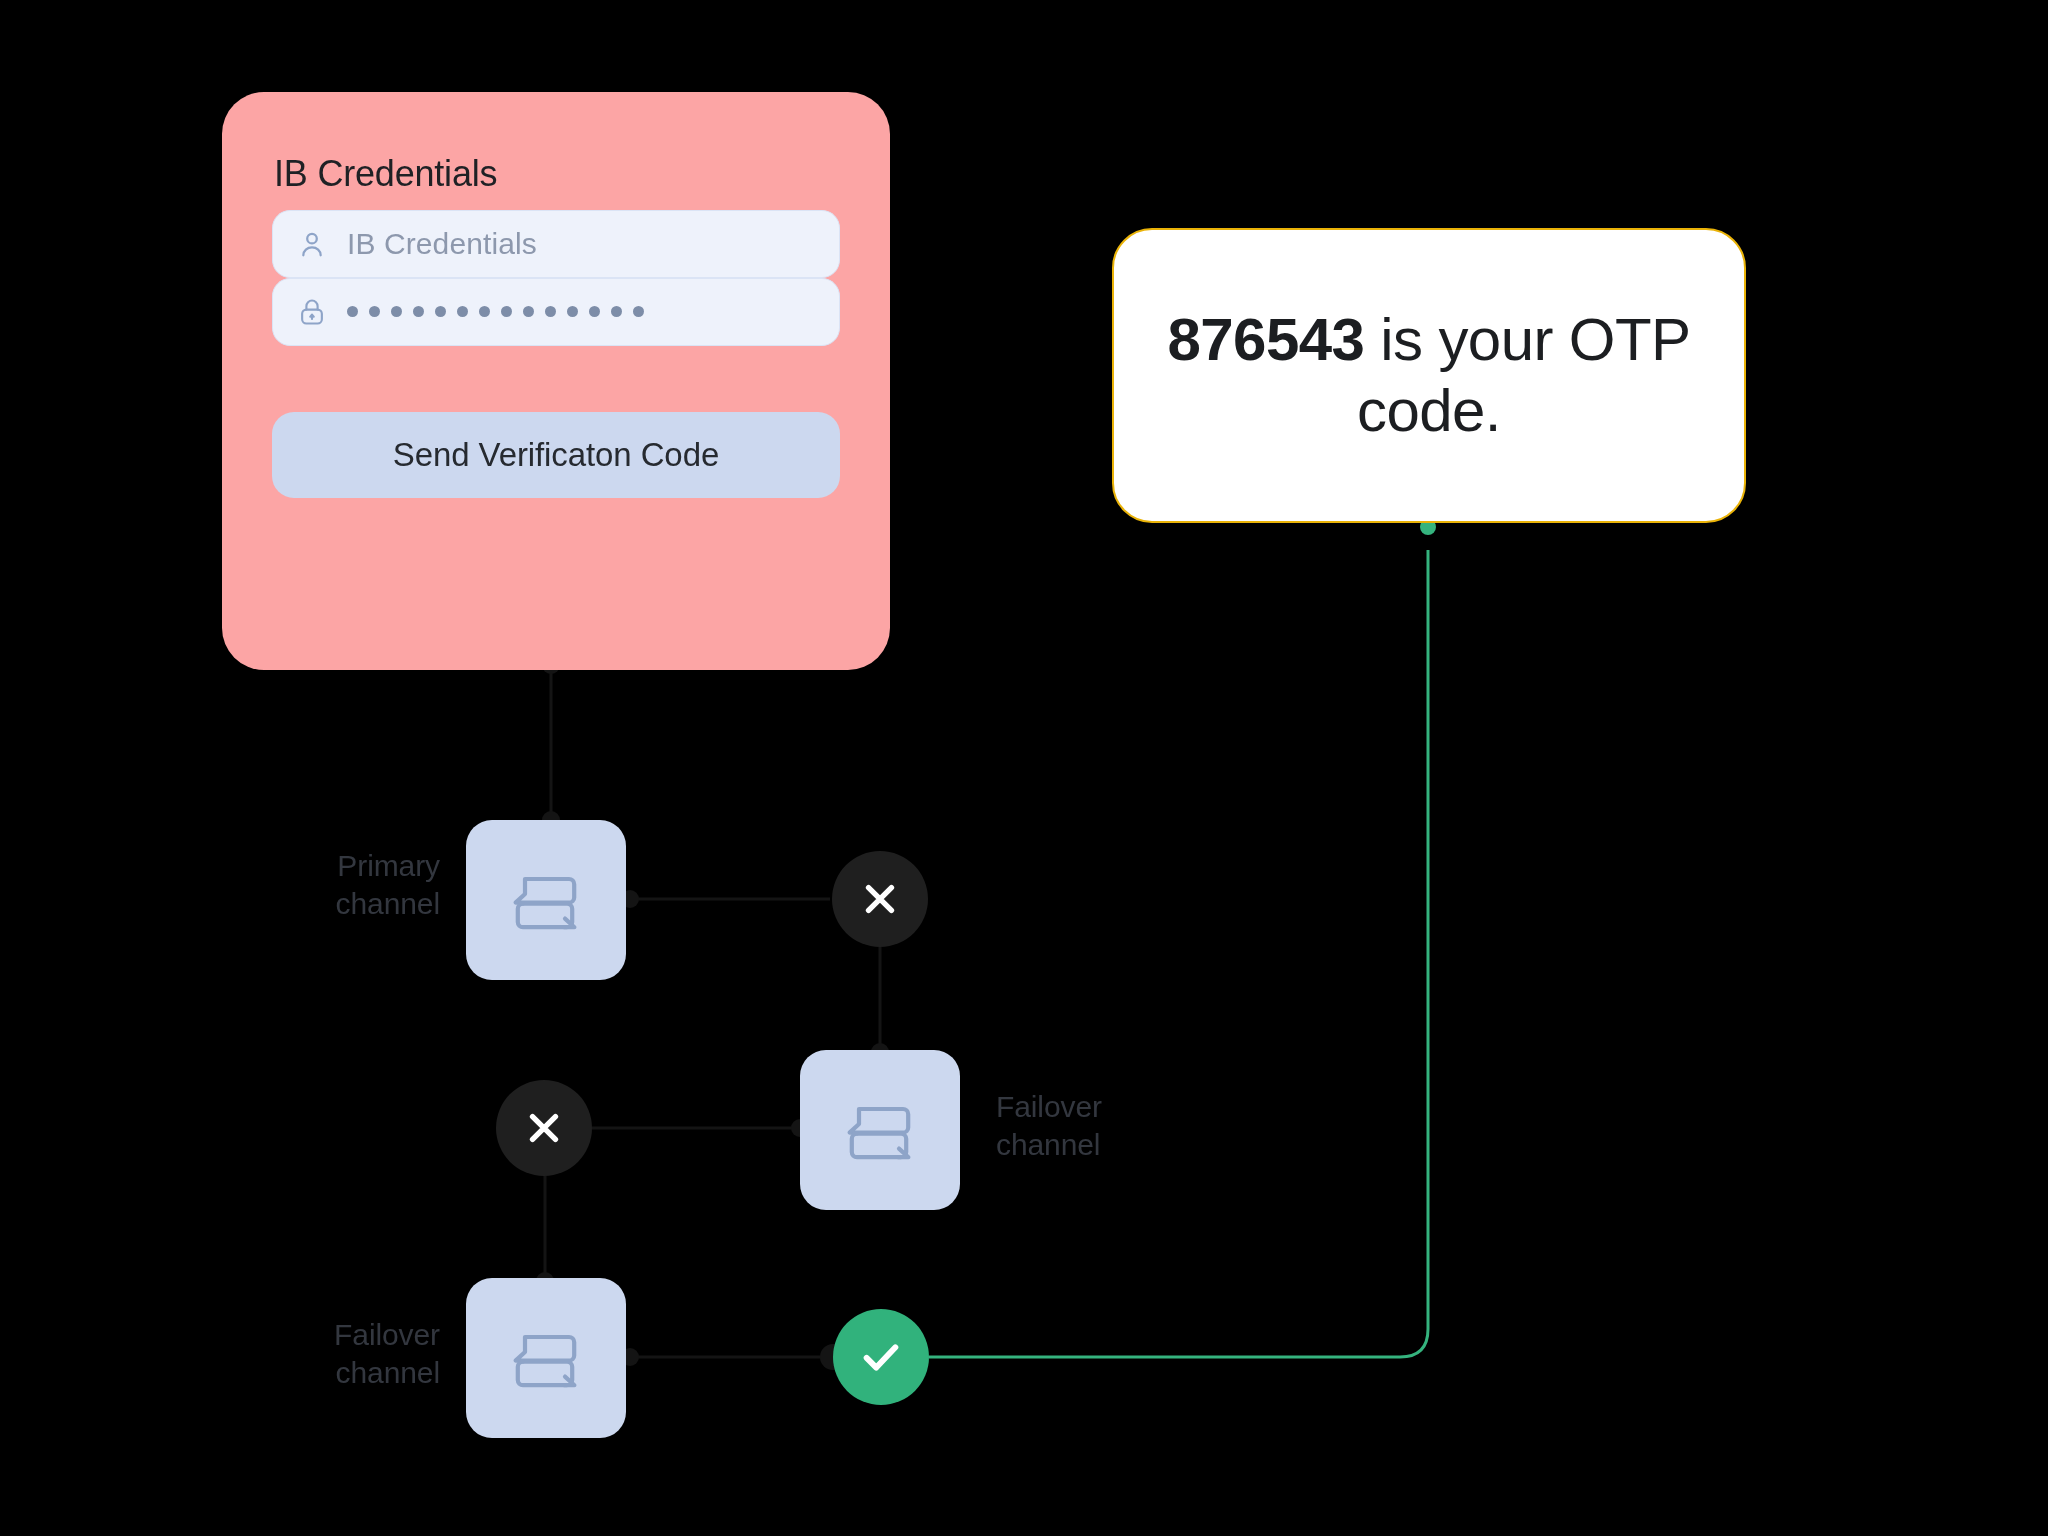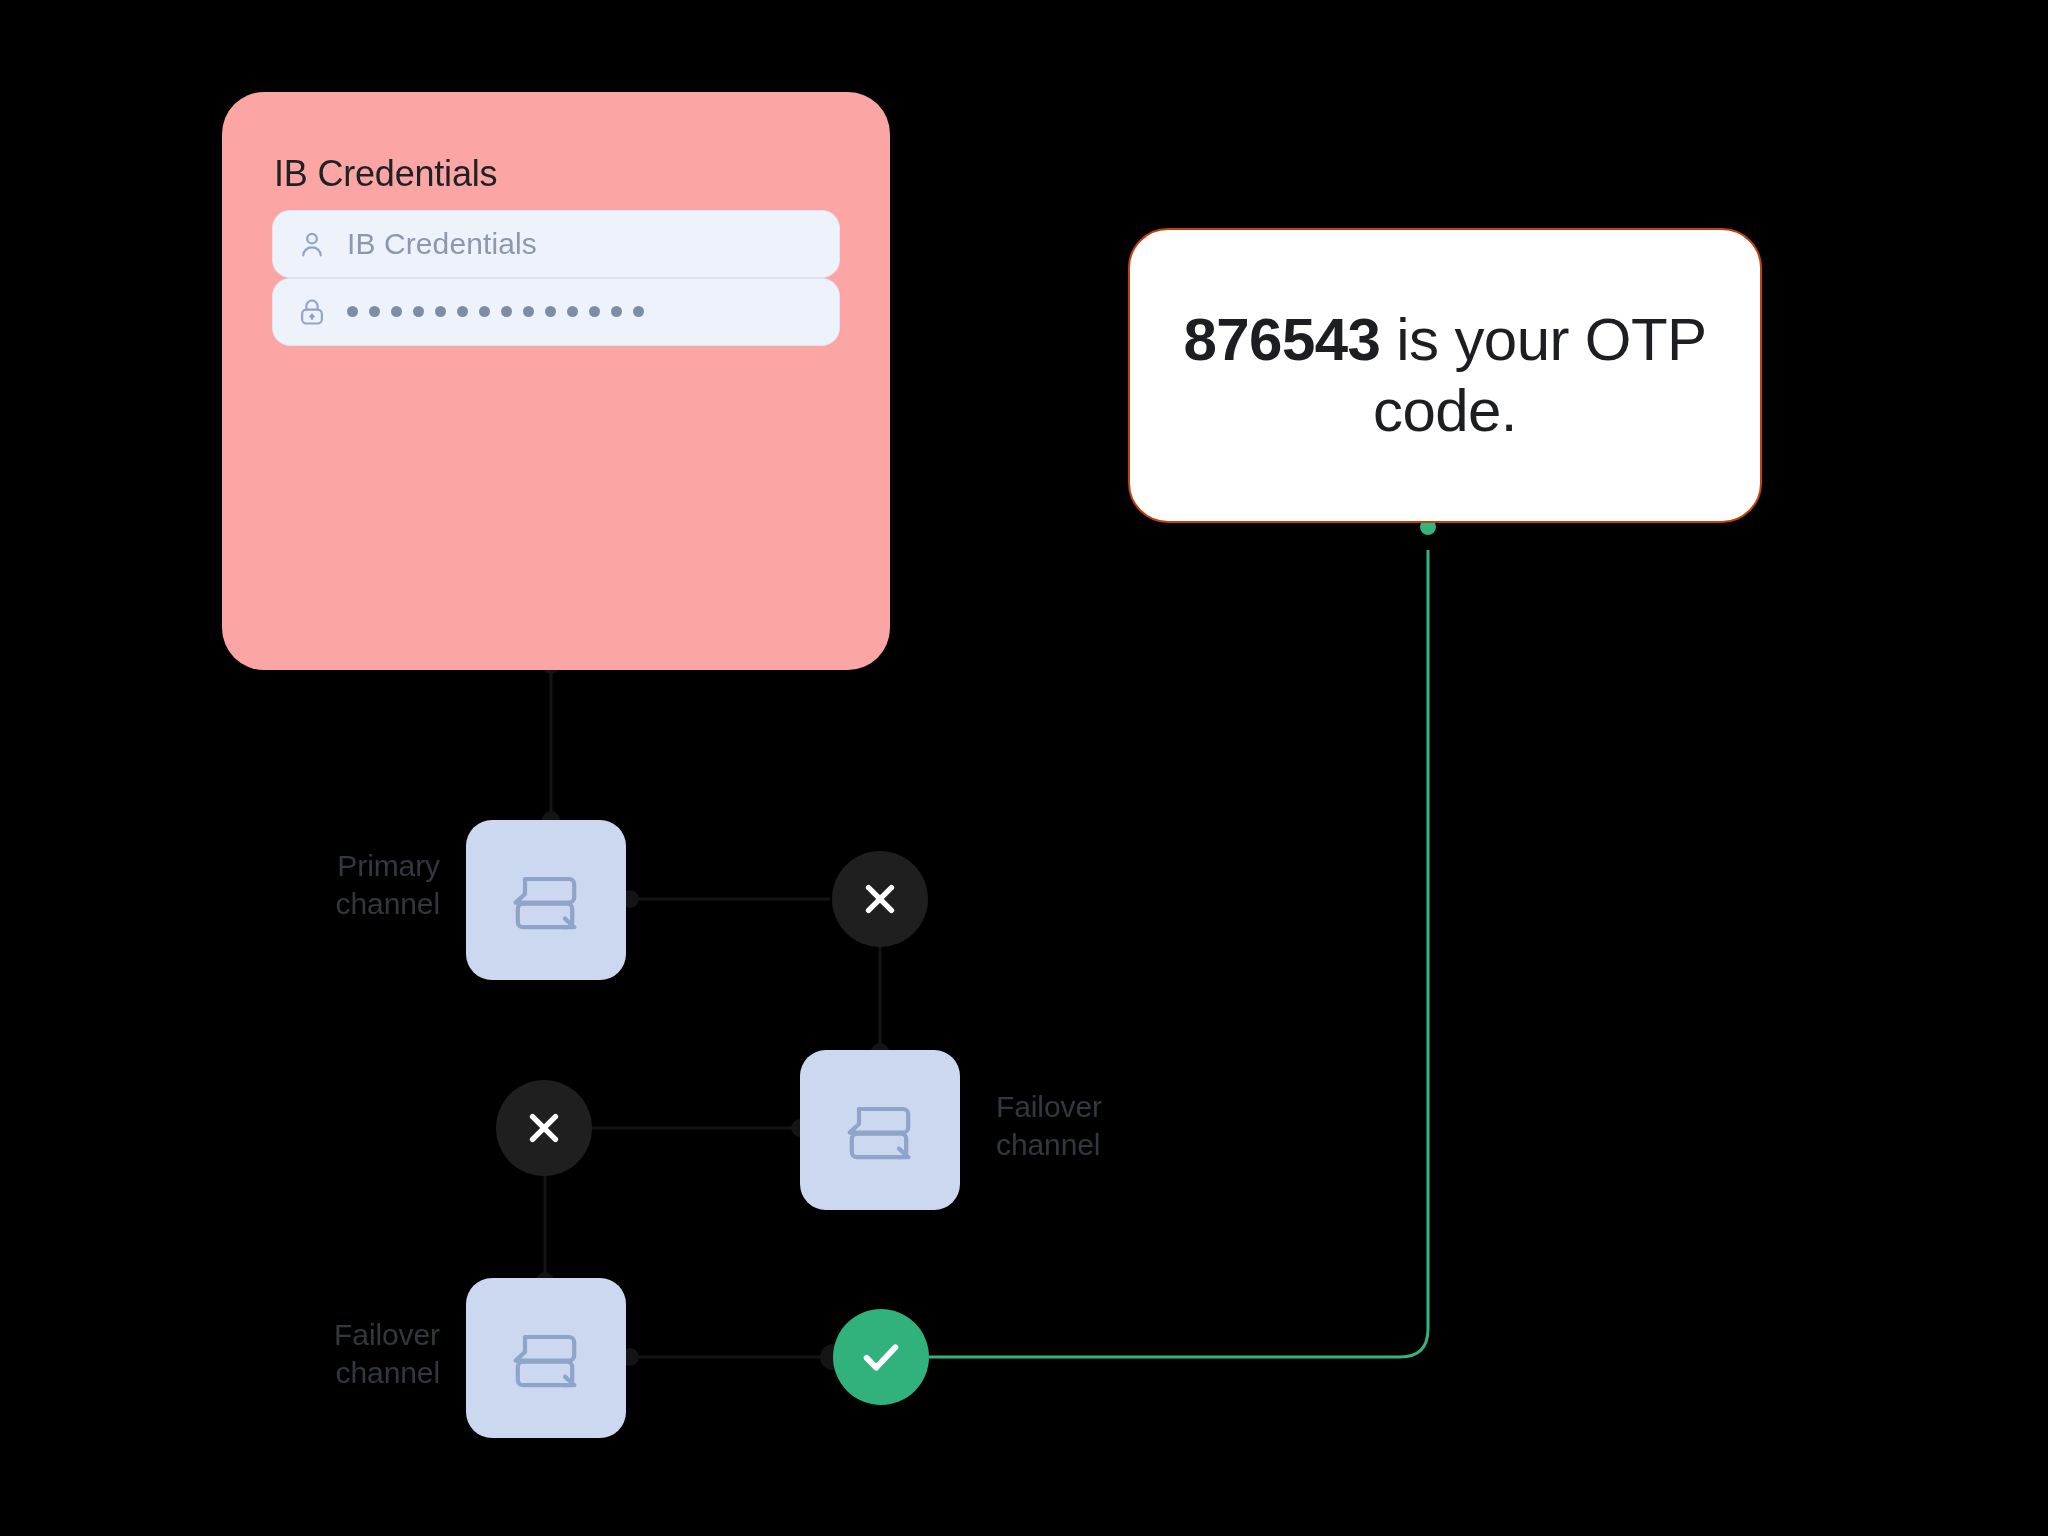--- a/index.html
+++ b/index.html
@@ -111,28 +111,27 @@
   }
 
   
   .otp-card {
     position: absolute;
     left: 1112px;
     top: 228px;
     width: 634px;
     height: 295px;
     background: #ffffff;
-    border: 2px solid #c2410c;
+    border: 2px solid #eab308;
     border-radius: 40px;
     box-sizing: border-box;
     display: flex;
     align-items: center;
     justify-content: center;
     padding: 0 46px;
-    margin-left: 16px;
   }
   .otp-text {
     font-size: 60px;
     line-height: 1.18;
     color: #1c1e21;
     text-align: center;
     letter-spacing: -0.6px;
   }
   .otp-text b { font-weight: 700; }
   .otp-text span { font-weight: 400; }
@@ -240,20 +239,21 @@
         <i></i>
           <i></i>
           <i></i>
           <i></i>
           <i></i>
           <i></i>
           <i></i>
       </span>
     </div>
 
+    <button class="send-btn">Send Verificaton Code</button>
   </div>
 
   <div class="otp-card">
     <div class="otp-text">
       <b>876543</b><span> is your OTP code.</span>
     </div>
   </div>
 
   <div class="node" style="left:466px; top:820px;">
     <svg width="96" height="96" viewBox="0 0 48 48" fill="none" stroke="#8ea4c8" stroke-width="2.1" stroke-linejoin="round" stroke-linecap="round">

